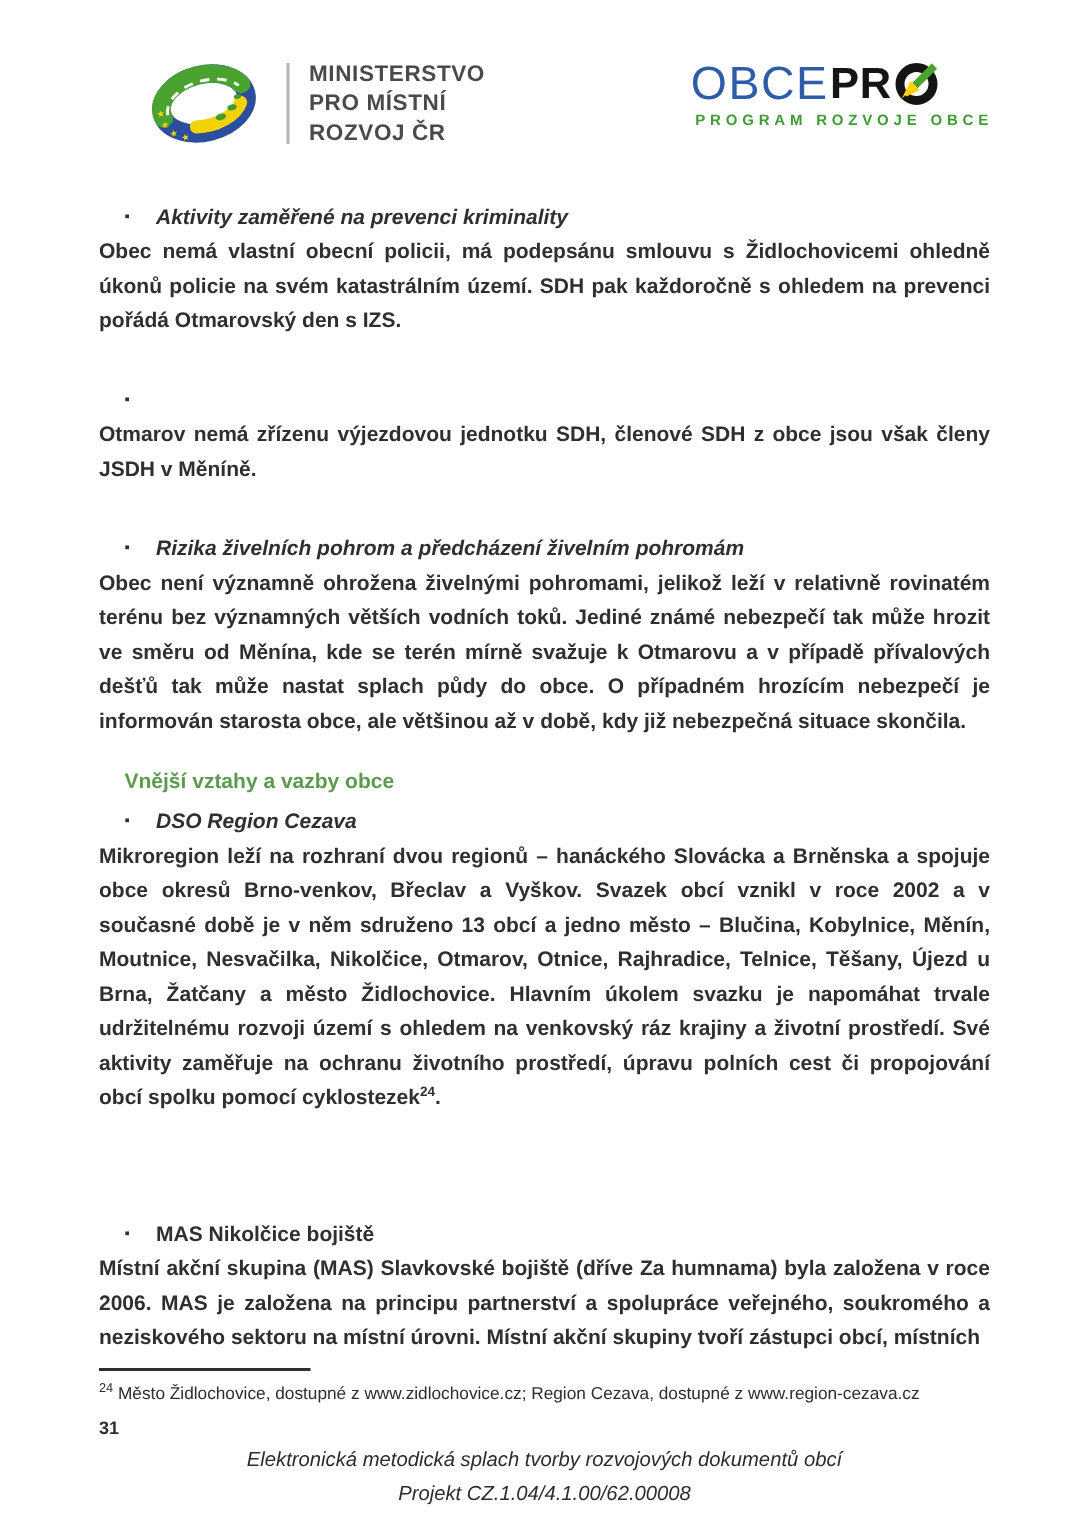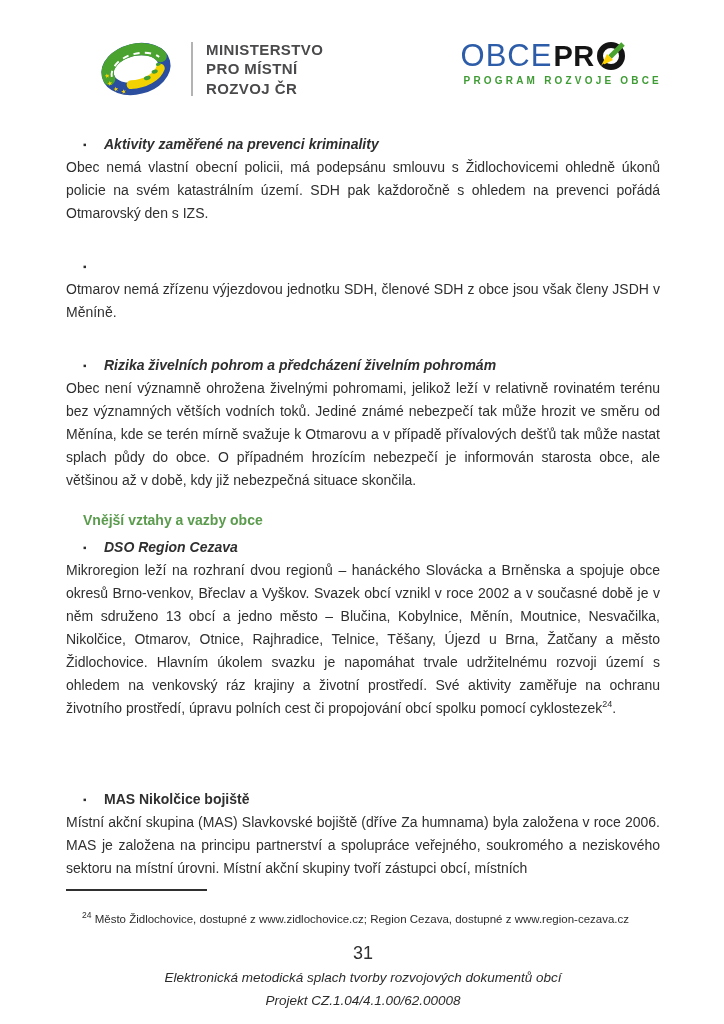--- a/index.html
+++ b/index.html
@@ -32,44 +32,44 @@
   .obcepro-sub{
     margin-top:3px;padding-left:3px;
     font-size:10px;font-weight:bold;letter-spacing:3.2px;
     color:var(--obcepro-green,#3f9c35);white-space:nowrap;
   }
   
   .content{
     padding:33px 64px 0 66px;
     font-size:14px;line-height:23px;color:#2f2f2f;
   }
-  .content p{margin:0;text-align:justify;}
+  .content p{margin:0;text-align:justify;font-weight:bold;}
   .bullet-head{
     margin:0 0 0 17px;font-size:14px;line-height:23px;font-weight:bold;
     display:flex;
   }
   .bullet-head .bullet{
     width:21px;flex:0 0 21px;font-size:10px;font-style:normal;
   }
   .bullet-head.italic .head-text{font-style:italic;}
   .sec{margin-top:30px;}
   .sec.first{margin-top:0;}
   .chapter-heading{
     margin:17px 0 4px 17px;
     font-size:14px;line-height:23px;font-weight:bold;
     color:var(--accent-green,#5b9b4d);
   }
   .sec.mas{margin-top:68px;}
   .fnref{font-size:9px;line-height:0;}
   
   .footnote-block{padding:9px 64px 0 66px;}
   .footnote-rule{width:141px;border-top:2px solid #2f2f2f;margin-bottom:3px;}
-  .footnote-text{margin:16px;font-size:11.5px;line-height:16px;color:#2c2c2c;}
+  .footnote-text{margin:0;font-size:11.5px;line-height:16px;color:#2c2c2c;}
   .footnote-text sup{font-size:8.5px;}
-  .page-number{margin-top:7px;text-align:center;font-size:18px;color:#2f2f2f;}
+  .page-number{margin-top:7px;text-align:left;font-size:12px;color:#2f2f2f;font-weight:bold;}
   .footer-line{
     text-align:center;font-style:italic;font-size:13.5px;line-height:23px;color:#2c2c2c;
   }
   .footer-lines{margin-top:2px;}
 </style>
 </head>
 <body>
 
 <div class="page">
 

